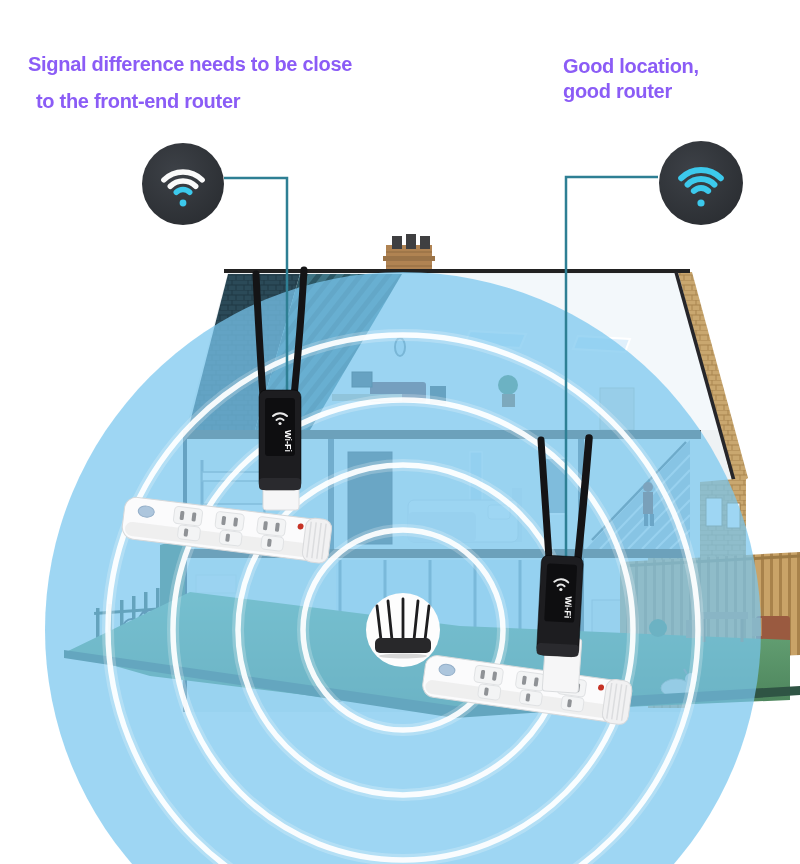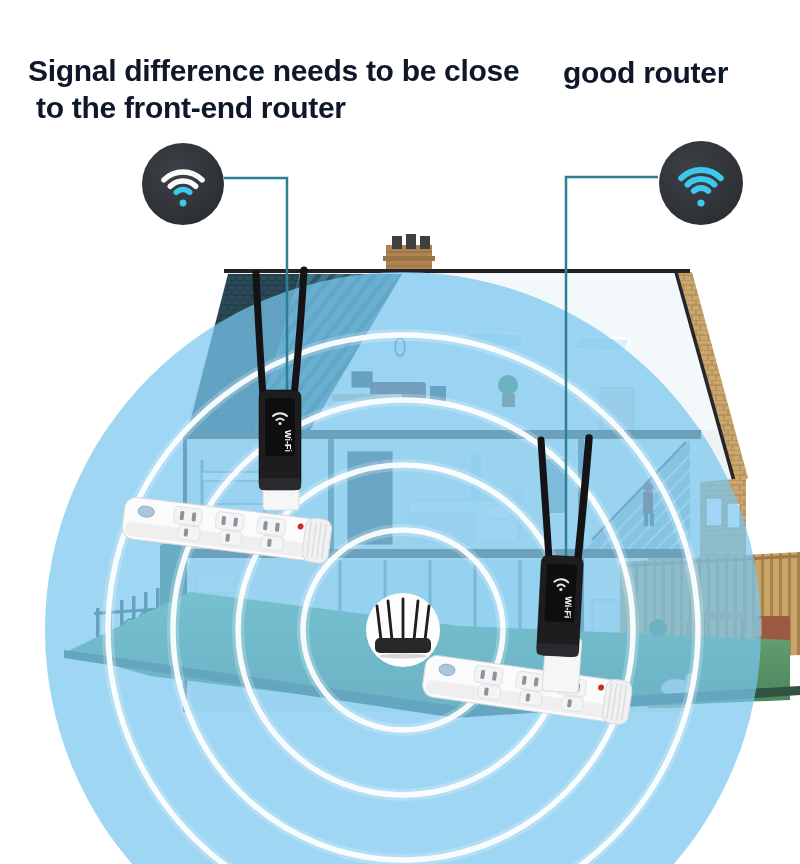--- a/index.html
+++ b/index.html
@@ -1,22 +1,22 @@
 <!DOCTYPE html>
 <html><head>
 <meta charset="utf-8">
 <style>
   html,body{margin:0;padding:0;background:#ffffff;}
   .stage{position:relative;width:800px;height:864px;background:#ffffff;overflow:hidden;
          font-family:"Liberation Sans", sans-serif;}
   .scene{position:absolute;left:0;top:0;width:800px;height:864px;}
-  .caption{position:absolute;color:#0f172a;font-weight:700;font-size:30px;line-height:1.24;
+  .caption{position:absolute;color:#8b5cf6;font-weight:700;font-size:20px;line-height:1.24;
            letter-spacing:-0.3px;white-space:nowrap;}
   .caption-left{left:28px;top:52px;}
-  .caption-left .l2{padding-left:8px;}
+  .caption-left .l2{padding-left:8px;margin-top:12px;}
   .caption-right{left:563px;top:54px;}
 </style>
 </head>
 <body>
 
 <div class="stage">
 
 <svg class="scene" viewBox="0 0 800 864" xmlns="http://www.w3.org/2000/svg">
   <defs>
     <clipPath id="discClip">
@@ -282,16 +282,17 @@
     </g>
     <circle cx="701" cy="203" r="3.6" fill="#3cc9ec"></circle>
   </g>
 </svg>
 
 <div class="caption caption-left">
   <div class="l1">Signal difference needs to be close</div>
   <div class="l2">to the front-end router</div>
 </div>
 <div class="caption caption-right">
+  <div class="l1">Good location,</div>
   <div class="l2">good router</div>
 </div>
 
 </div>
 
 </body></html>

